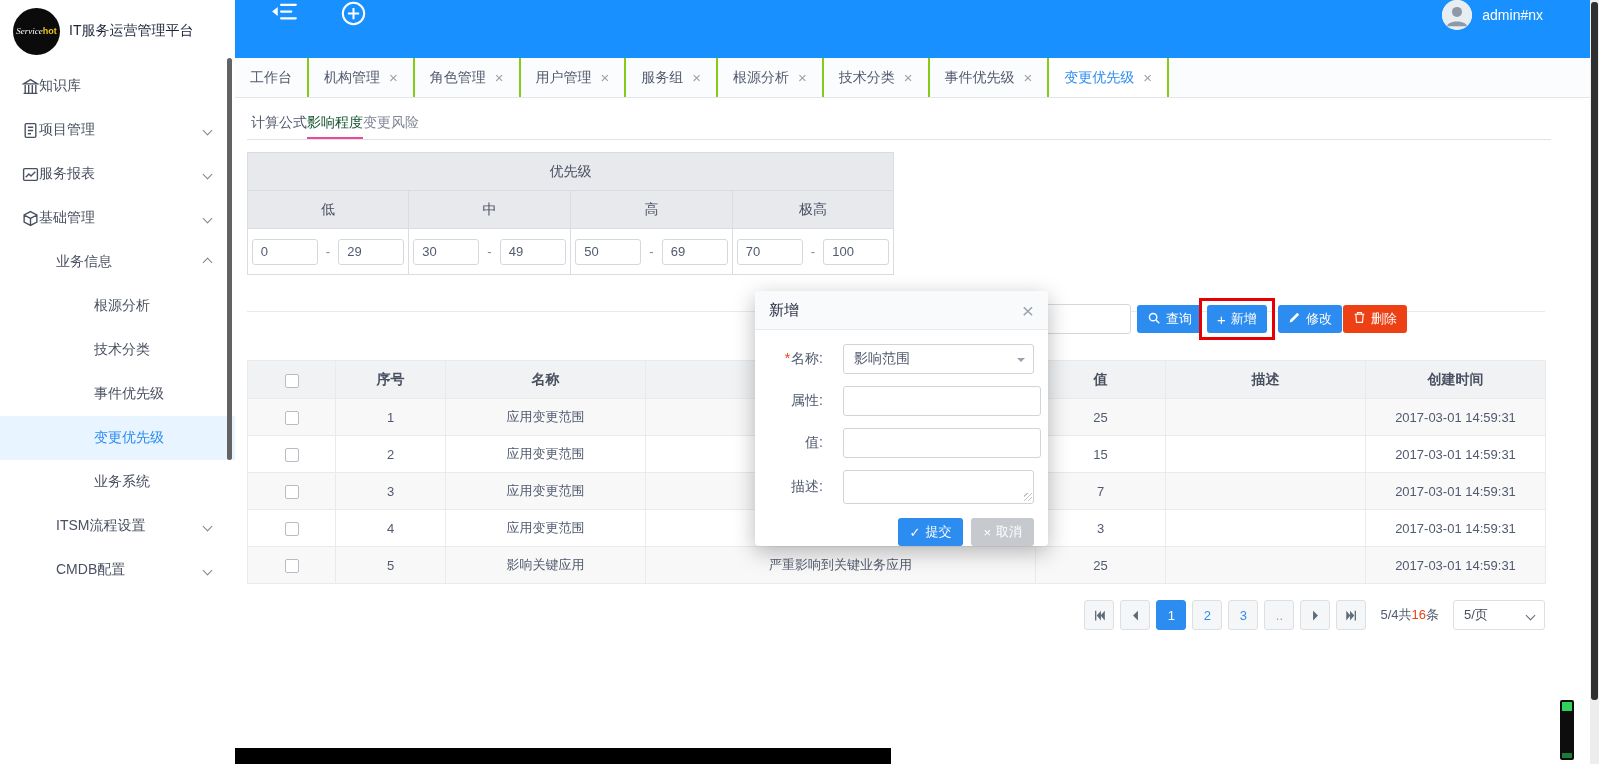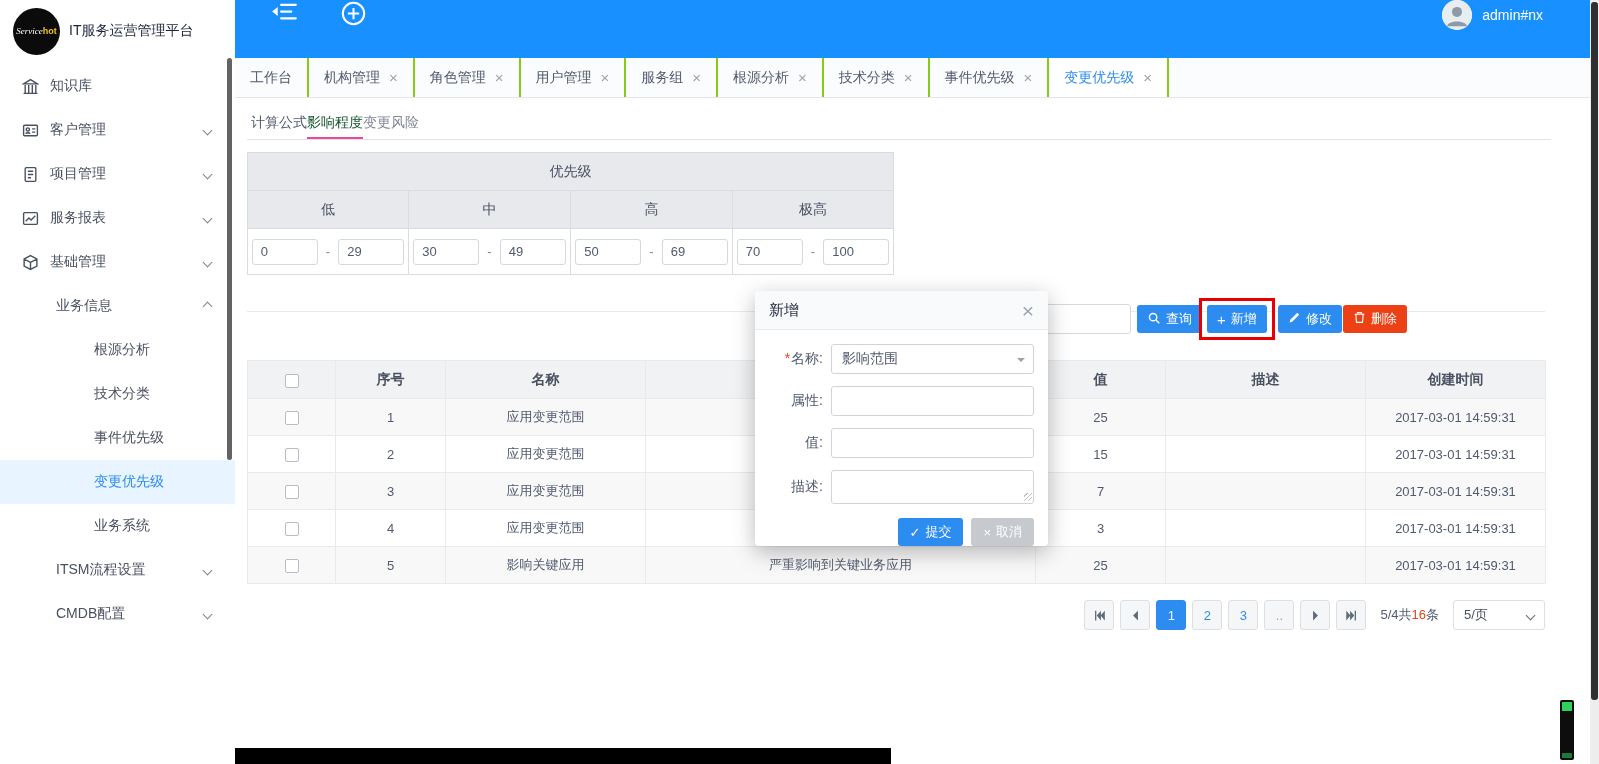--- a/index.html
+++ b/index.html
@@ -9,21 +9,21 @@
 
   
   .sidebar{position:absolute;left:0;top:0;width:235px;height:764px;background:#fff;z-index:3}
   .logo-row{height:62px;display:flex;align-items:center;padding-left:13px}
   .logo-circle{width:47px;height:47px;border-radius:50%;background:#0b0b0b;display:flex;align-items:center;justify-content:center;font-size:9px;flex:none}
   .logo-a{color:#fff;font-style:italic;font-family:"Liberation Serif",serif}
   .logo-b{color:#f2c315;font-weight:bold}
   .app-title{margin-left:9px;font-size:14px;color:#1c2438}
   .menu{margin-top:2px}
   .mi{height:44px;display:flex;align-items:center;font-size:14px;color:#495060;cursor:pointer}
-  .mi.lv1{padding-left:22px;gap:11px}
+  .mi.lv1{padding-left:22px;}
   .mi.lv2{padding-left:56px}
   .mi.lv3{padding-left:94px}
   .mi .chev{margin-left:auto;margin-right:24px}
   .mi.active{background:#e8f4ff;color:#2d8cf0}
   .mic{width:17px;height:17px;display:inline-flex;color:#495060;flex:none}
   .chev{width:7px;height:7px;border-right:1.6px solid #80848f;border-bottom:1.6px solid #80848f;transform:rotate(45deg);flex:none}
   .chev.up{transform:rotate(225deg)}
   .sb-scroll{position:absolute;top:58px;right:3px;width:5px;height:402px;background:#636363;border-radius:3px}
 
   
@@ -77,21 +77,21 @@
   .pselect{width:92px;height:30px;border:1px solid #dcdfe3;border-radius:3px;background:#fff;display:flex;align-items:center;justify-content:space-between;padding:0 10px;font-size:13px;color:#495060;cursor:pointer}
   .pselect .chev{border-color:#5f6b7a}
 
   
   .modal{position:absolute;left:755px;top:291px;width:293px;height:255px;background:#fff;border-radius:4px;box-shadow:0 6px 22px rgba(0,0,0,.28);z-index:20}
   .mhead{height:39px;display:flex;align-items:center;padding:0 14px;border-bottom:1px solid #e8eaec;background:#f9fafb;border-radius:4px 4px 0 0}
   .mtitle{font-size:15px;color:#1c2438}
   .mclose{margin-left:auto;font-size:21px;color:#9aa3ad;cursor:pointer;line-height:1}
   .mbody{padding:14px 14px 0}
   .mrow{display:flex;align-items:center;margin-bottom:12px}
-  .mlabel{width:54px;text-align:right;font-size:14px;color:#515a6e;margin-right:8px;flex:none;white-space:nowrap}
+  .mlabel{width:54px;text-align:right;font-size:14px;color:#515a6e;margin-right:20px;flex:none;white-space:nowrap}
   .req{color:#ed4014;margin-right:1px}
   .mselect{flex:1;height:30px;border:1px solid #cfd4da;border-radius:3px;position:relative;display:flex;align-items:center;padding:0 10px;font-size:14px;color:#515a6e;cursor:pointer}
   .tri{position:absolute;right:8px;top:13px;border:4.5px solid transparent;border-top-color:#9aa3ad}
   .minput{flex:1;height:30px;border:1px solid #cfd4da;border-radius:3px;padding:0 10px;font-size:13px;font-family:inherit;color:#515a6e}
   .mta-wrap{flex:1;position:relative}
   .mtextarea{width:100%;height:34px;border:1px solid #cfd4da;border-radius:3px;padding:6px 10px;resize:none;font-size:13px;font-family:inherit;color:#515a6e;display:block}
   .mta-wrap::after{content:"";position:absolute;right:2px;bottom:3px;width:8px;height:8px;background:repeating-linear-gradient(135deg,transparent 0 2px,#c0c4cc 2px 3px)}
   .mfoot{display:flex;justify-content:flex-end;gap:8px;padding:2px 14px 0}
   .mbtn{height:28px;border:none;border-radius:3px;color:#fff;font-size:13px;display:inline-flex;align-items:center;gap:5px;padding:0 12px;font-family:inherit;cursor:pointer}
   .mbtn.submit{background:#2d8cf0}
@@ -119,31 +119,20 @@
       <div class="app-title">IT服务运营管理平台</div>
     </div>
     <nav class="menu">
       <div class="mi lv1">
         <span class="mic">
             <svg viewBox="0 0 16 16" width="17" height="17" fill="none" stroke="currentColor" stroke-width="1.3">
               <path d="M1.5 14.5h13M3 6.5v7.5M6.3 6.5v7.5M9.7 6.5v7.5M13 6.5v7.5M1.5 5.5L8 1.5l6.5 4z"></path>
             </svg>
           </span>
         <span class="mil">知识库</span>
-      </div>
-      <div class="mi lv1">
-        <span class="mic">
-            <svg viewBox="0 0 16 16" width="17" height="17" fill="none" stroke="currentColor" stroke-width="1.3">
-              <rect x="1.5" y="3" width="13" height="10" rx="1"></rect>
-              <circle cx="5.5" cy="7" r="1.5"></circle>
-              <path d="M3.5 11c.4-1.2 3.6-1.2 4 0M9.5 6.5h3M9.5 9.5h3"></path>
-            </svg>
-          </span>
-        <span class="mil">客户管理</span>
-        <span class="chev"></span>
       </div>
       <div class="mi lv1">
         <span class="mic">
             <svg viewBox="0 0 16 16" width="17" height="17" fill="none" stroke="currentColor" stroke-width="1.3">
               <rect x="3" y="1.5" width="10" height="13" rx="1"></rect>
               <path d="M5.5 5h5M5.5 8h5M5.5 11h3"></path>
             </svg>
           </span>
         <span class="mil">项目管理</span>
         <span class="chev"></span>

